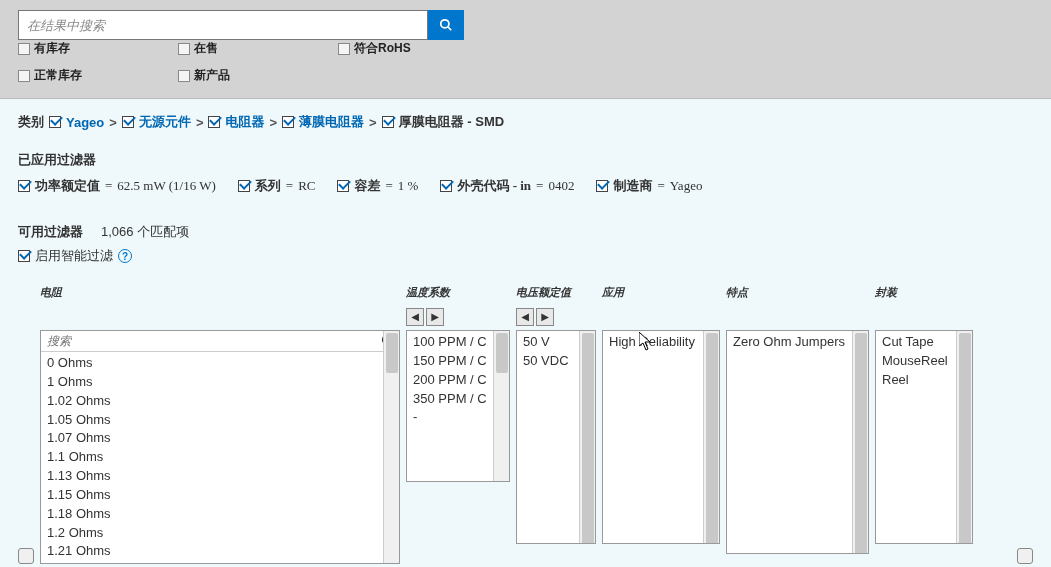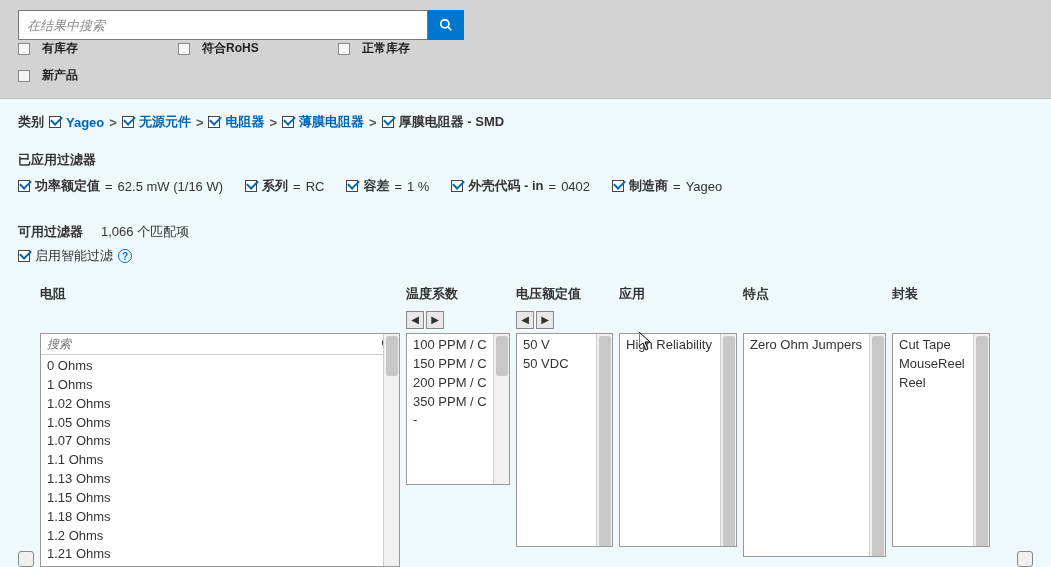--- a/index.html
+++ b/index.html
@@ -42,21 +42,21 @@
   .icon-svg { width: 14px; height: 14px; }
   .checks-grid {
     display: grid;
     grid-template-columns: 150px 150px 200px;
     row-gap: 10px;
     column-gap: 10px;
   }
   .check-item {
     display: flex;
     align-items: center;
-    gap: 12px;
+    gap: 4px;
     font-size: 12px;
     font-weight: bold;
     color: #222;
   }
   .cbox {
     width: 12px; height: 12px;
     border: 1px solid #888;
     background: #f5f5f5;
     display: inline-block;
   }
@@ -102,20 +102,21 @@
     flex-wrap: wrap;
     gap: 22px;
     margin-bottom: 28px;
     align-items: center;
   }
   .applied-item {
     display: flex;
     align-items: center;
     gap: 5px;
     font-size: 13px;
+    font-family: Liberation Serif, serif;
   }
   .avail-row {
     display: flex;
     align-items: center;
     gap: 18px;
     font-size: 13px;
     margin-bottom: 6px;
     text-align: right;
   }
   .smart-row {
@@ -140,22 +141,23 @@
     gap: 6px;
     align-items: flex-start;
     margin-left: 22px;
   }
   .filter-col {
     display: flex;
     flex-direction: column;
   }
   .filter-header {
     font-weight: bold;
-    font-size: 13px;
+    font-size: 11px;
     margin-bottom: 8px;
+    font-style: italic;
   }
   .arrow-btns {
     display: flex;
     gap: 2px;
     margin-bottom: 4px;
     height: 18px;
   }
   .arrow-btn {
     width: 18px; height: 18px;
     border: 1px solid #888;
@@ -240,20 +242,24 @@
       <svg class="icon-svg" viewBox="0 0 24 24" fill="none" stroke="white" stroke-width="3">
           <circle cx="10" cy="10" r="7"></circle>
           <line x1="21" y1="21" x2="15" y2="15"></line>
         </svg>
     </button>
   </div>
   <div class="checks-grid">
     <label class="check-item">
         <span class="cbox"></span>
         <span>有库存</span>
+      </label>
+    <label class="check-item">
+        <span class="cbox"></span>
+        <span>在售</span>
       </label>
     <label class="check-item">
         <span class="cbox"></span>
         <span>符合RoHS</span>
       </label>
     <label class="check-item">
         <span class="cbox"></span>
         <span>正常库存</span>
       </label>
     <label class="check-item">
@@ -348,21 +354,21 @@
           <div class="filter-item">200 PPM / C</div>
           <div class="filter-item">350 PPM / C</div>
           <div class="filter-item">-</div>
         </div>
         <div class="scroll-bar">
             <div class="scroll-thumb"></div>
           </div>
       </div>
     </div>
 
-    <div class="filter-col" style="width:97px">
+    <div class="filter-col" style="width:80px">
       <div class="filter-header">电压额定值</div>
       <div class="arrow-btns">
         <div class="arrow-btn">◀</div>
         <div class="arrow-btn">▶</div>
       </div>
       <div class="filter-box" style="height:214px">
         <div class="filter-list">
           <div class="filter-item">50 V</div>
           <div class="filter-item">50 VDC</div>
         </div>

